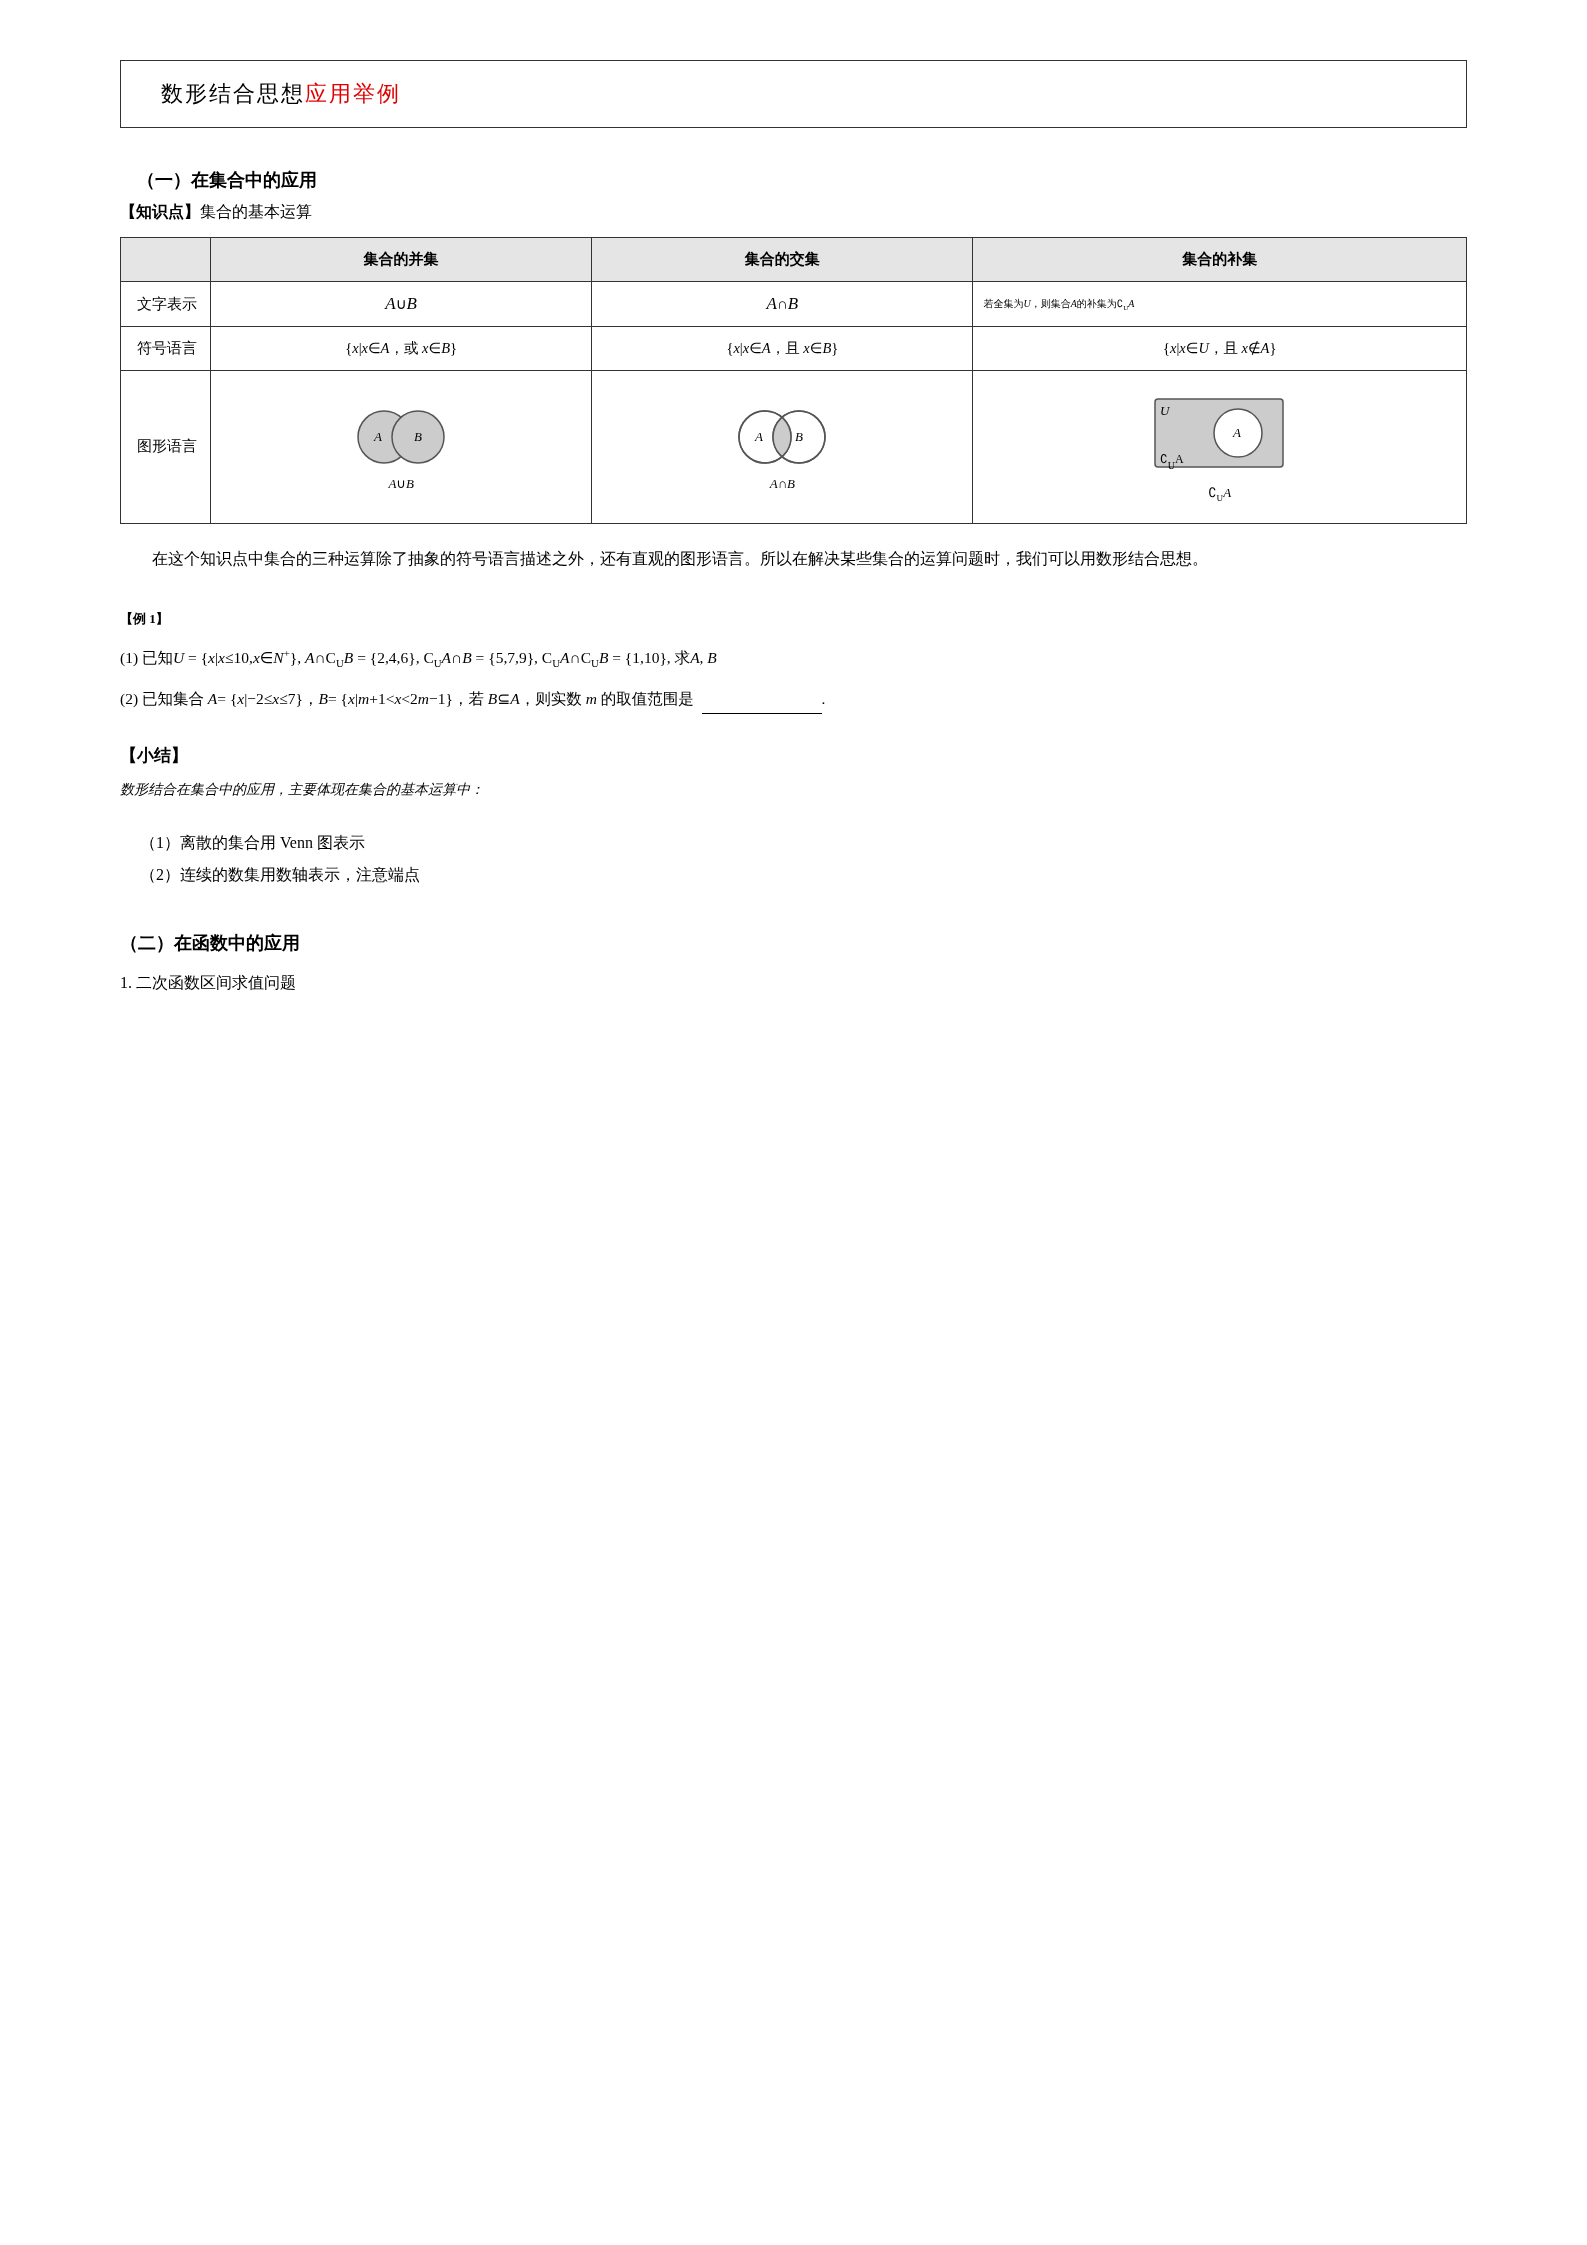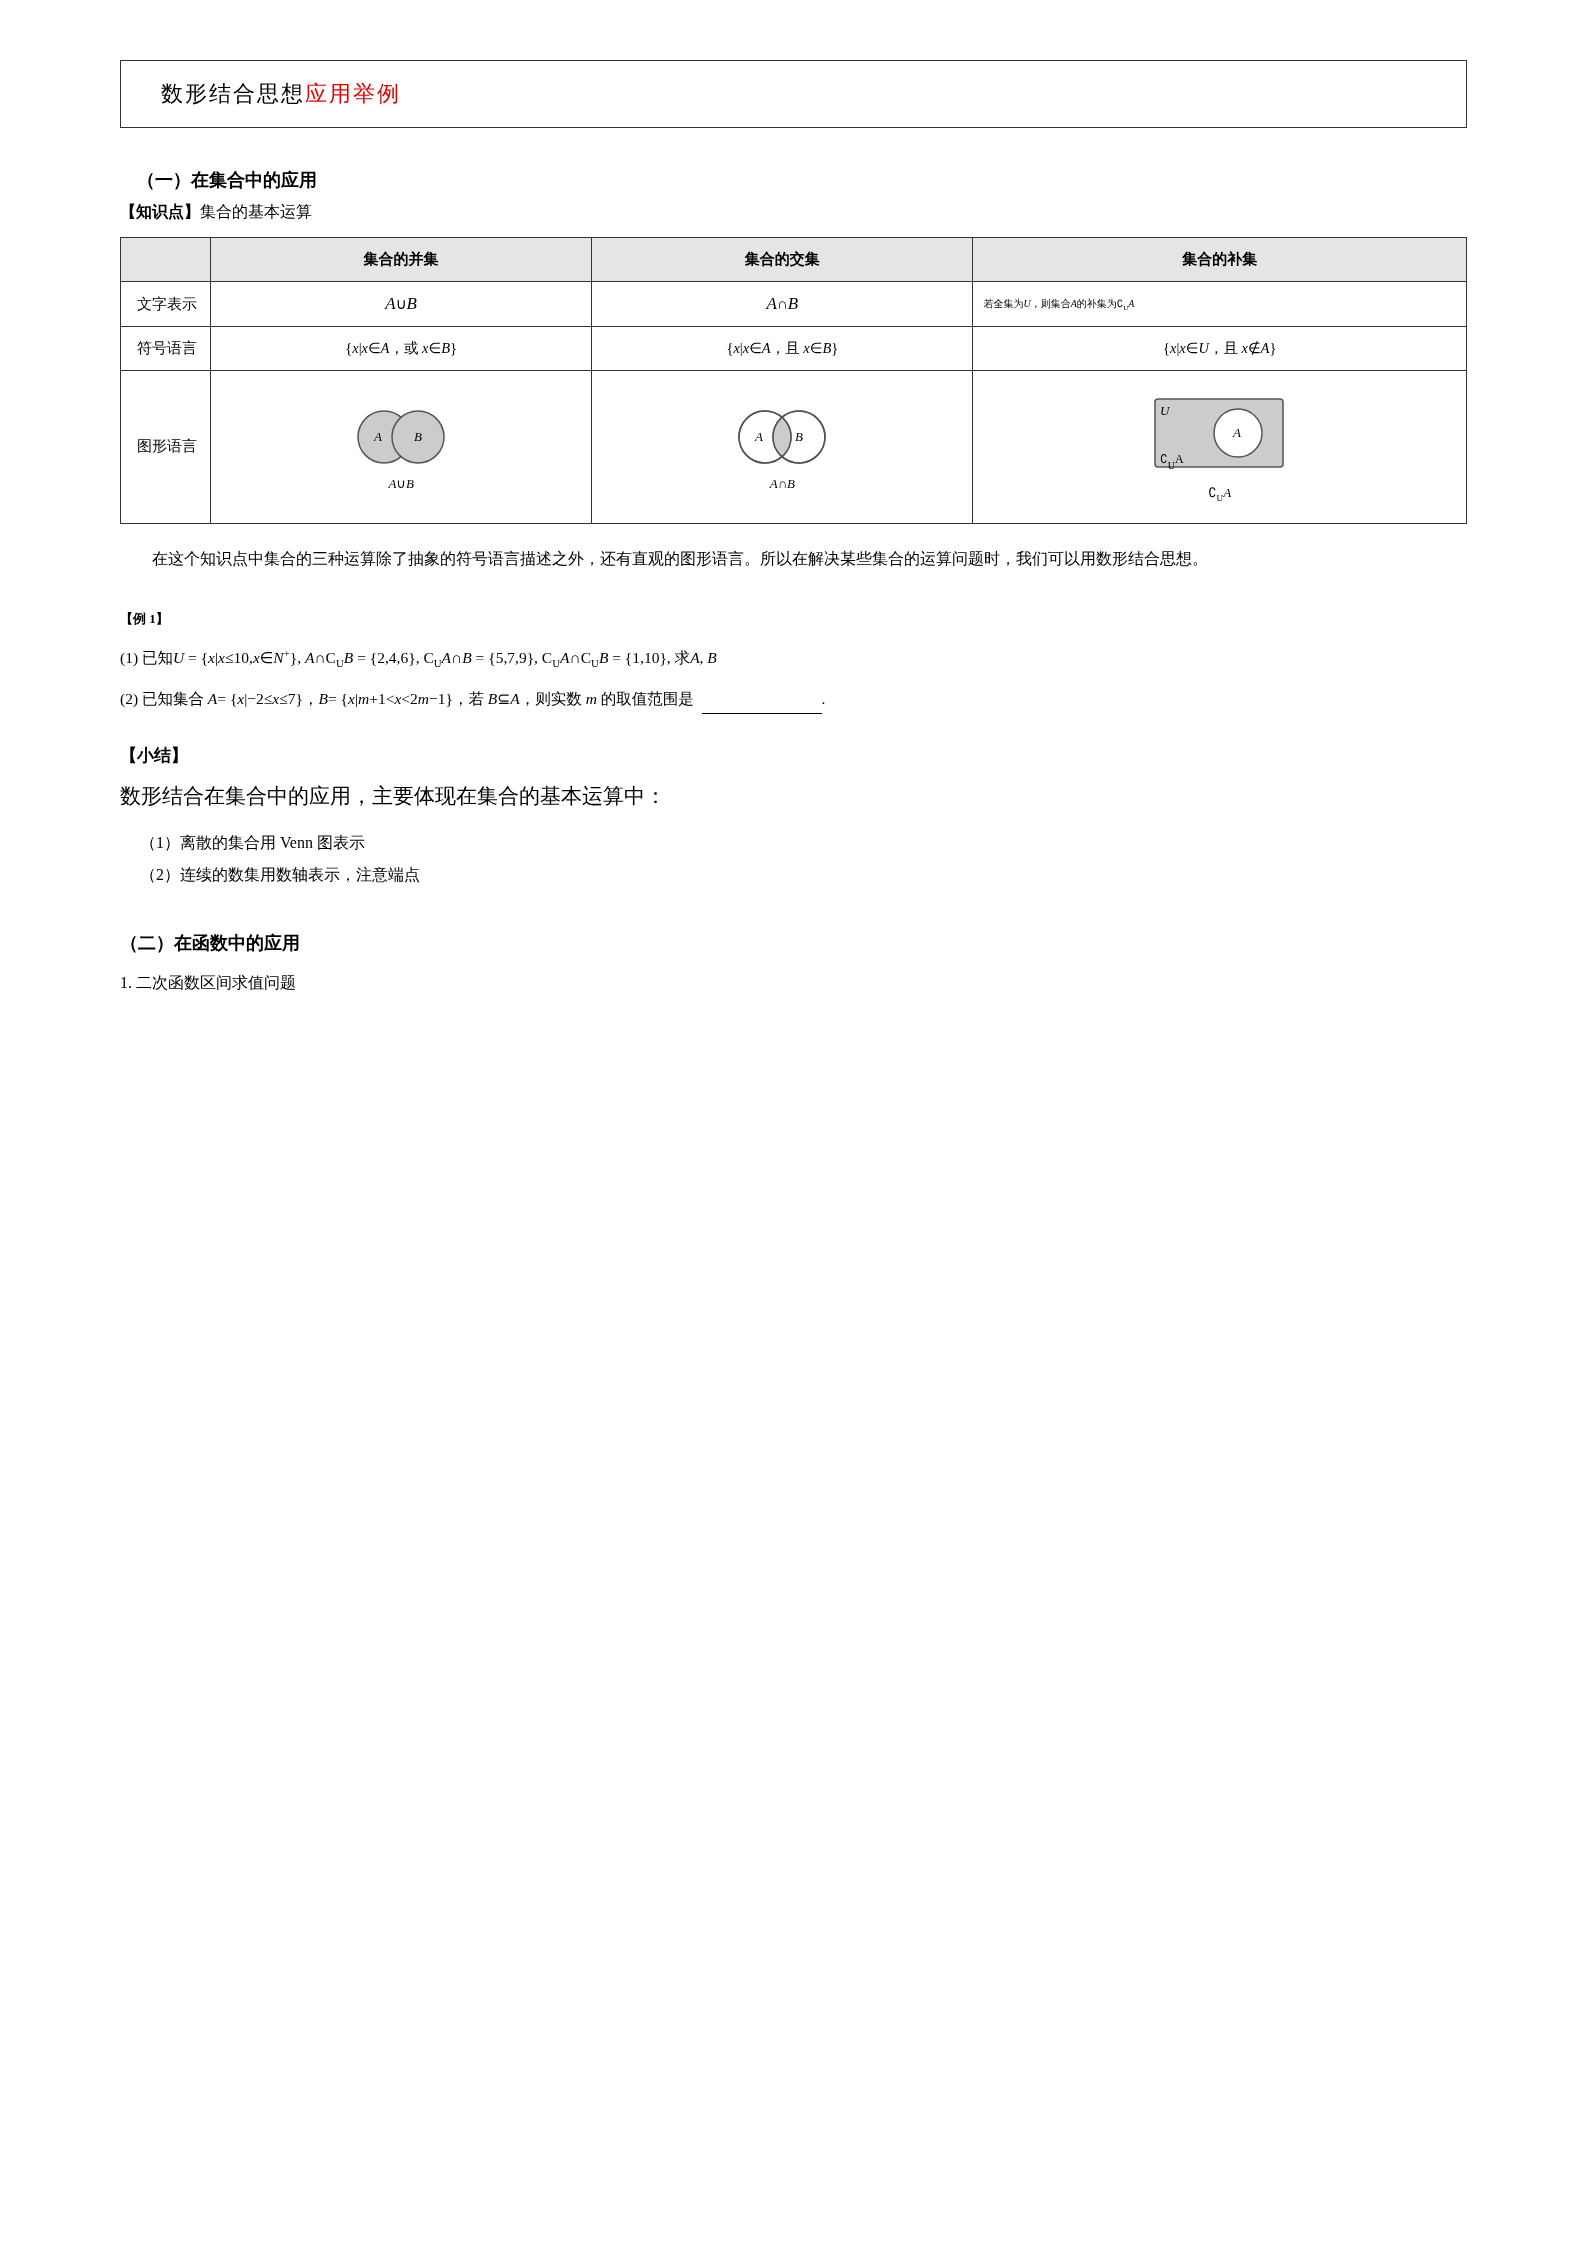--- a/index.html
+++ b/index.html
@@ -98,23 +98,24 @@
       margin-left: 4px;
       vertical-align: bottom;
     }
     .summary-heading {
       font-weight: bold;
       font-size: 17px;
       margin-top: 30px;
       margin-bottom: 10px;
     }
     .summary-text {
-      font-size: 21px;
+      font-size: 14px;
       line-height: 1.9;
-      margin-bottom: 10px;
+      margin-bottom: 24px;
+      font-style: italic;
     }
     .summary-item {
       font-size: 16px;
       line-height: 2;
       margin-left: 20px;
     }
     .sub-section-heading {
       font-size: 18px;
       font-weight: bold;
       margin-top: 40px;

